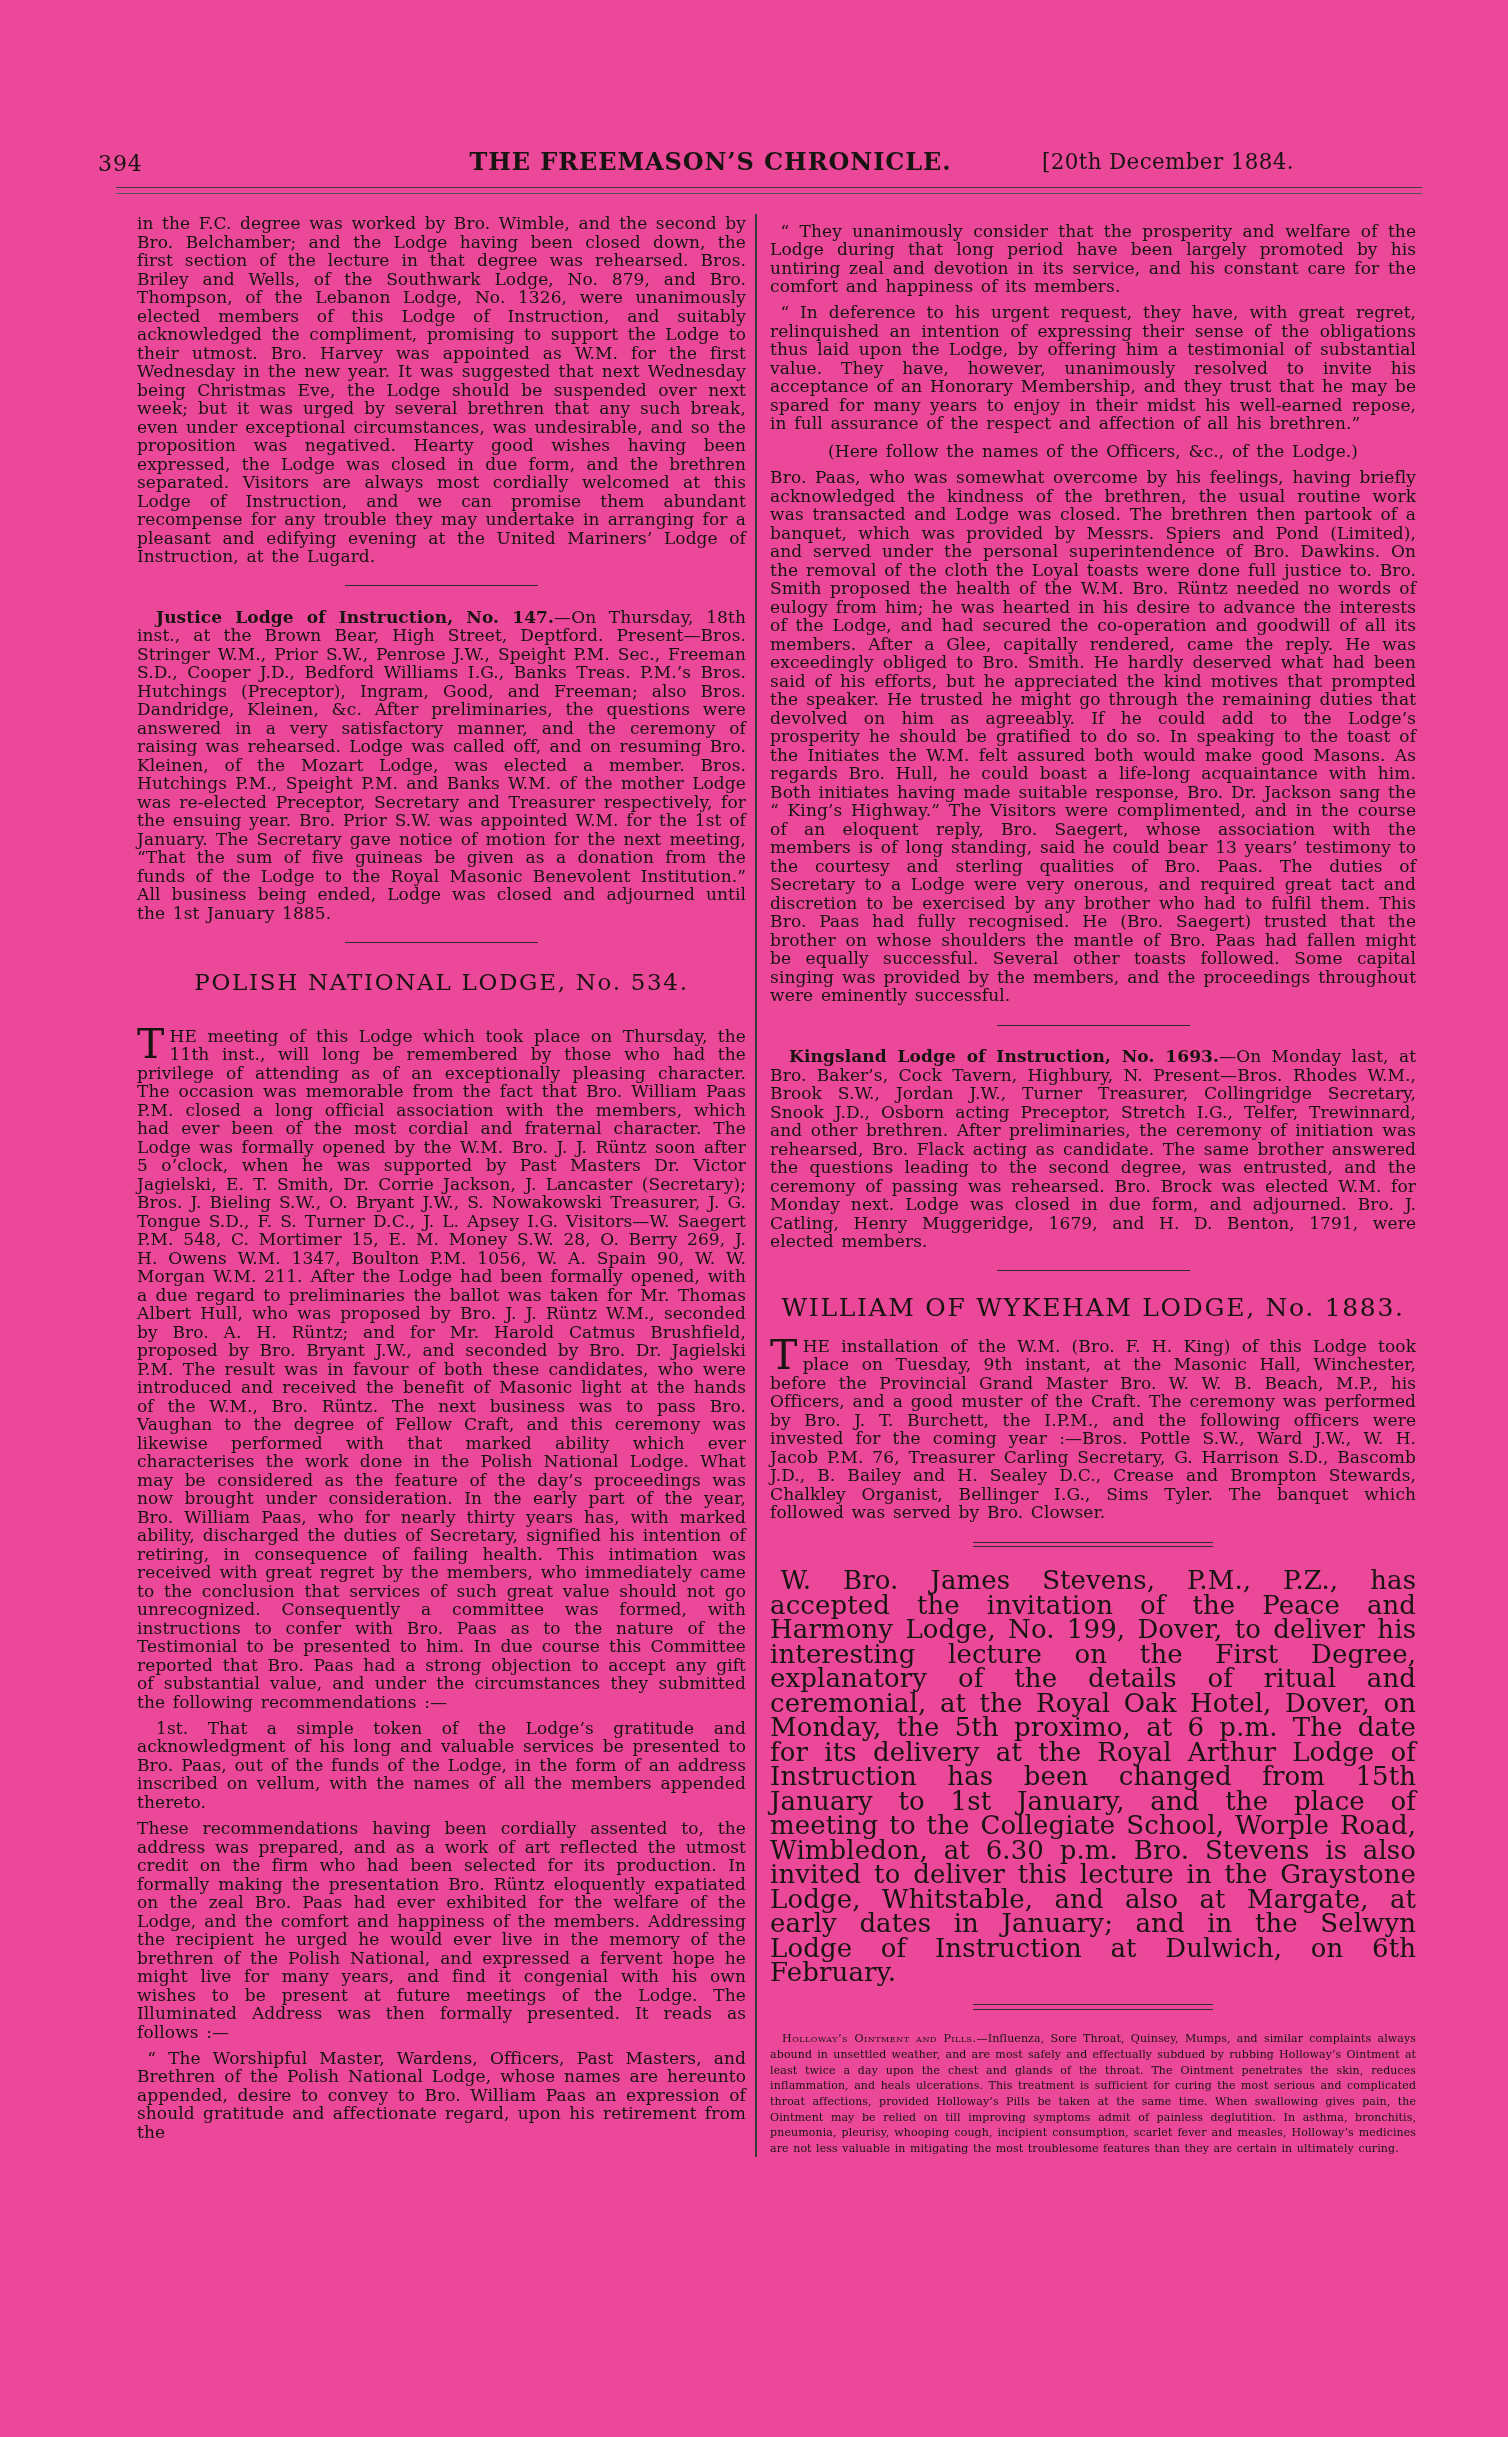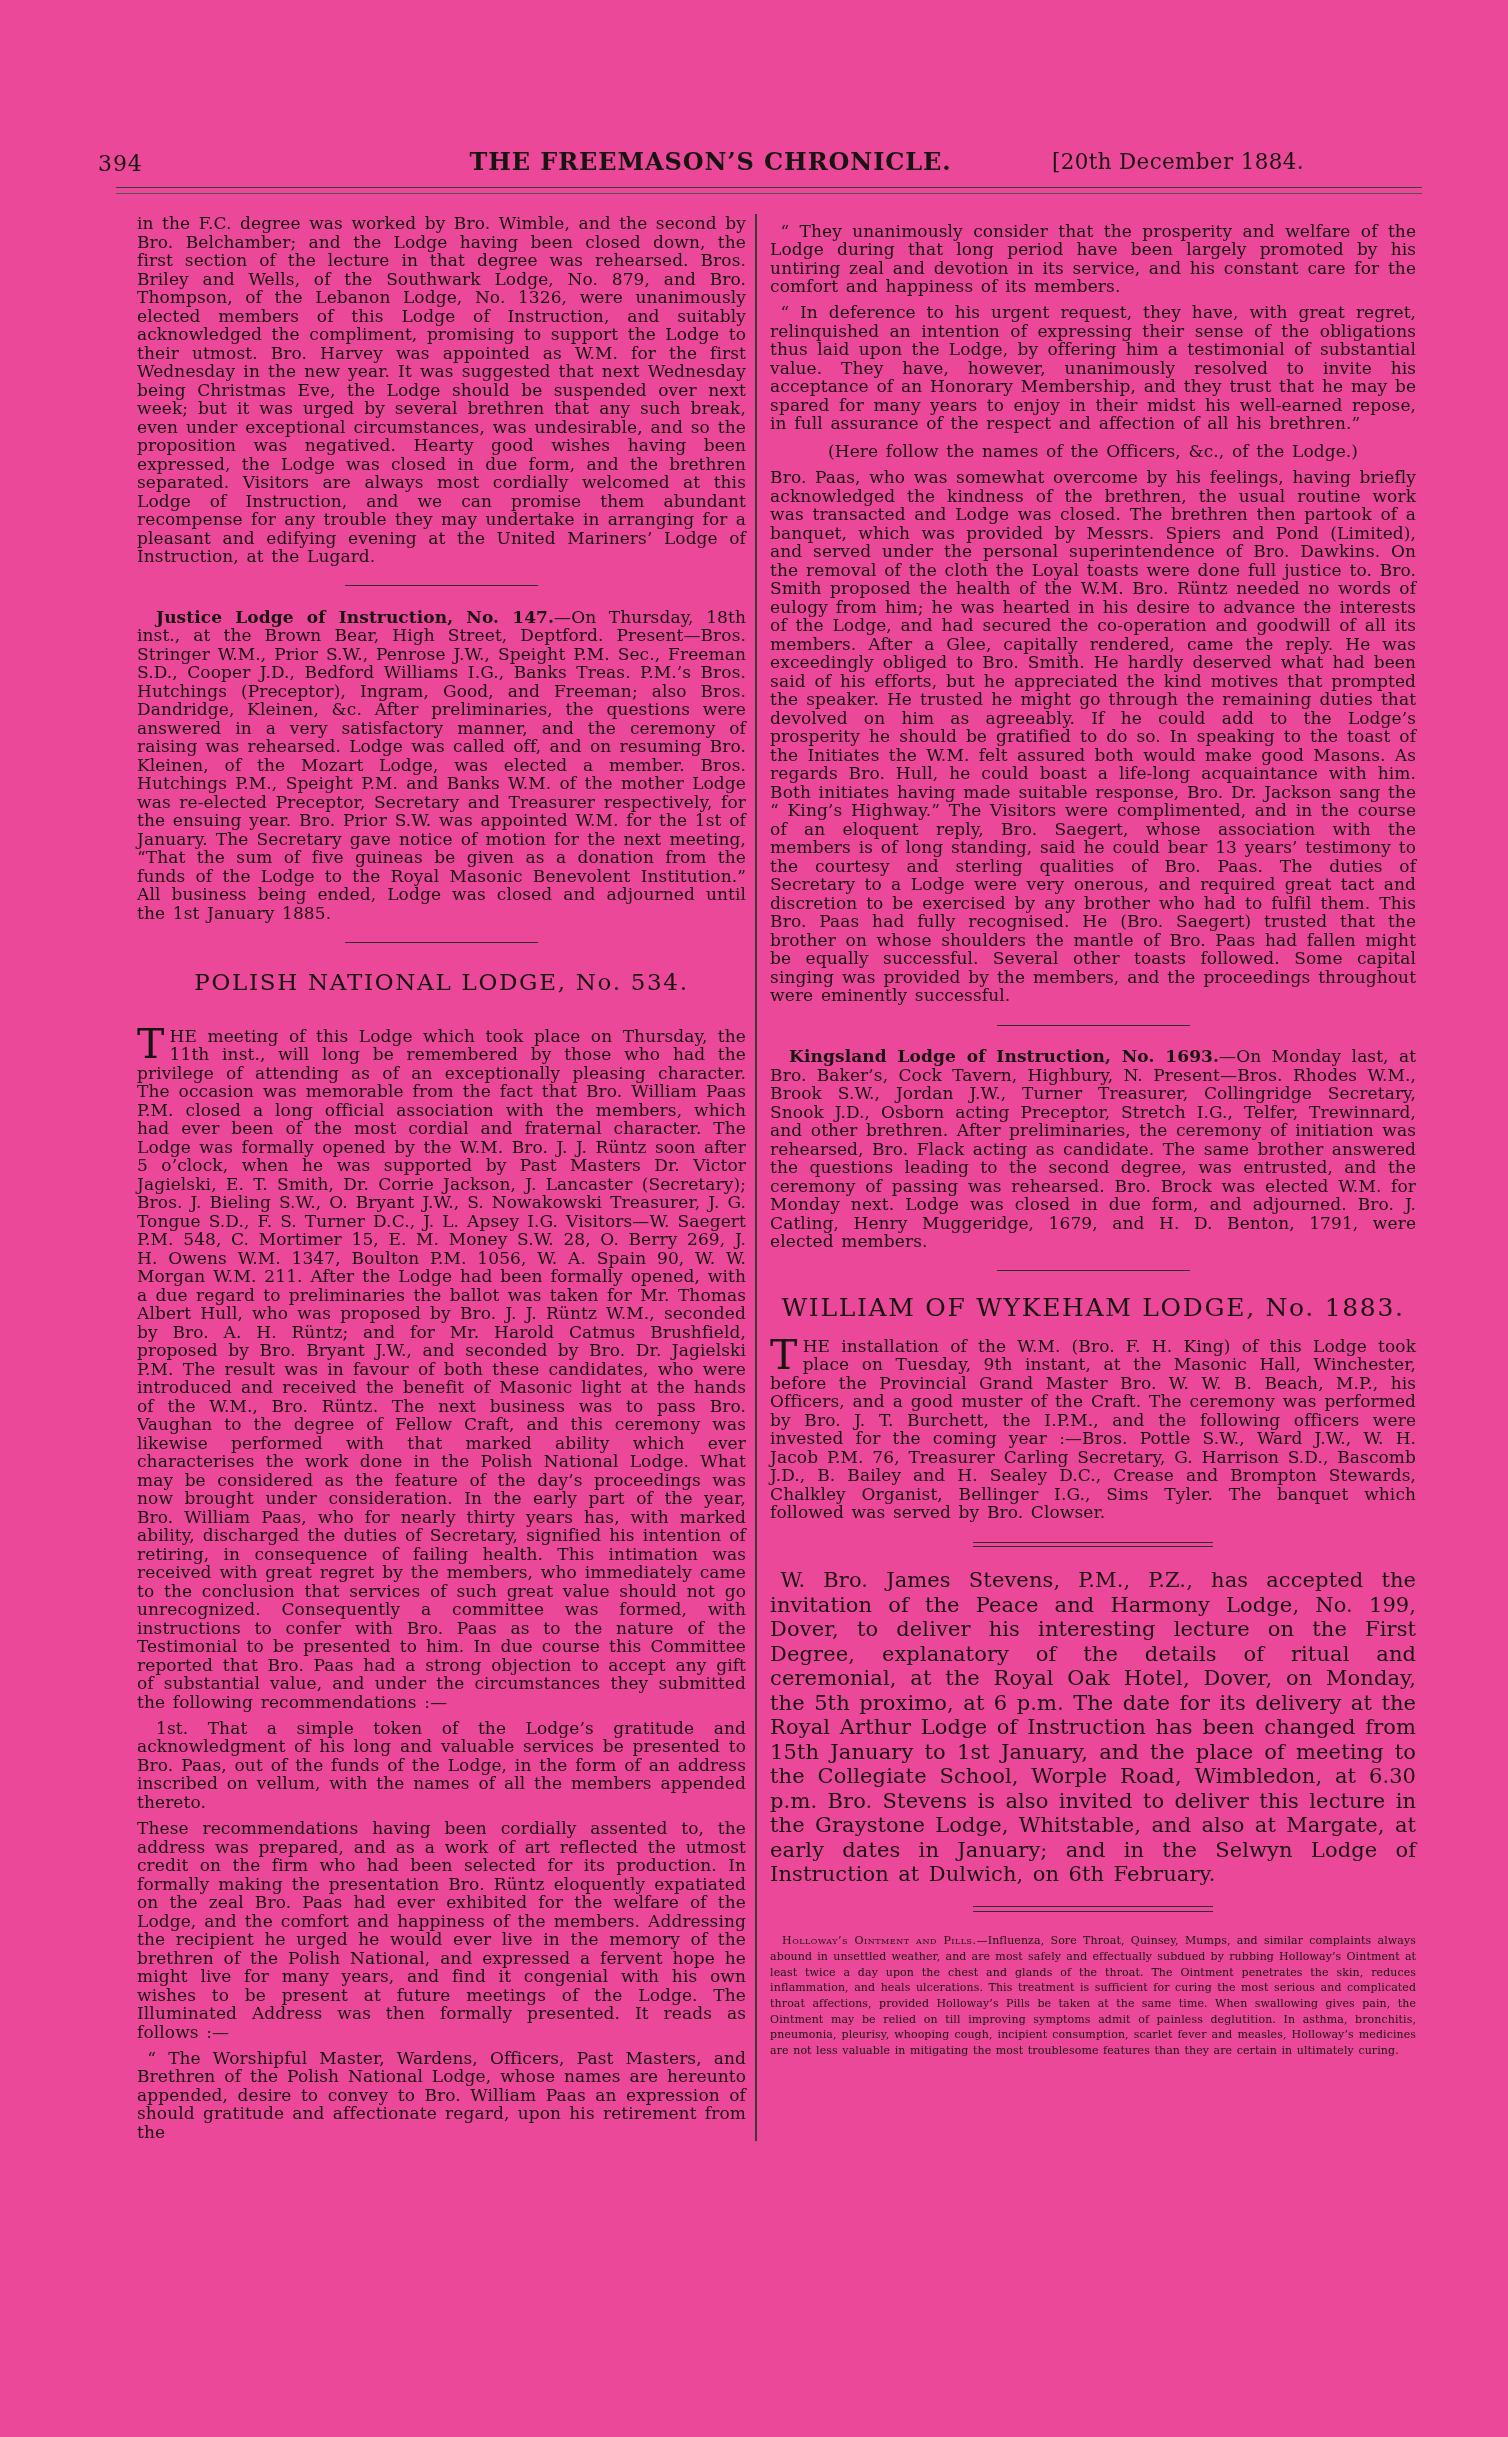--- a/index.html
+++ b/index.html
@@ -15,21 +15,21 @@
   .hdr-pagenum{
     position:absolute;top:151px;left:98px;
     font-size:22px;letter-spacing:0.9px;
   }
   .hdr-title{
     position:absolute;top:147px;left:0;width:1421px;
     text-align:center;
     font-size:24px;font-weight:bold;letter-spacing:0.9px;
   }
   .hdr-date{
-    position:absolute;top:149px;right:204px;
+    position:absolute;top:149px;right:214px;
     font-size:21.4px;letter-spacing:0.4px;margin-left:17px;
   }
   .hdr-rule{
     position:absolute;top:187px;left:116px;right:86px;height:5.1px;
     border-top:1.7px solid #3d3d3d;
     border-bottom:0.9px solid #555;
   }
   
   .cols{
     position:absolute;top:214px;left:137px;
@@ -72,21 +72,21 @@
   .head-article.larger{font-size:25px;margin:22px 0 14.6px;}
   .rule{
     border:0;border-top:1.7px solid #2e2e2e;
     width:193px;margin:19.7px auto 21.4px;
   }
   .rule.dbl{
     border-bottom:1.7px solid #2e2e2e;
     height:3.4px;width:240px;
   }
   .big-para{
-    font-size:21px;line-height:24.5px;
+    font-size:26px;line-height:24.5px;
     text-indent:10.3px;word-spacing:2.6px;
     margin-top:10px;
   }
   .small-para{
     font-size:11px;line-height:15.7px;
     text-indent:12px;word-spacing:0.9px;
     margin-top:1.7px;
   }
   .sc{font-variant:small-caps;letter-spacing:0.5px;}
 </style>

